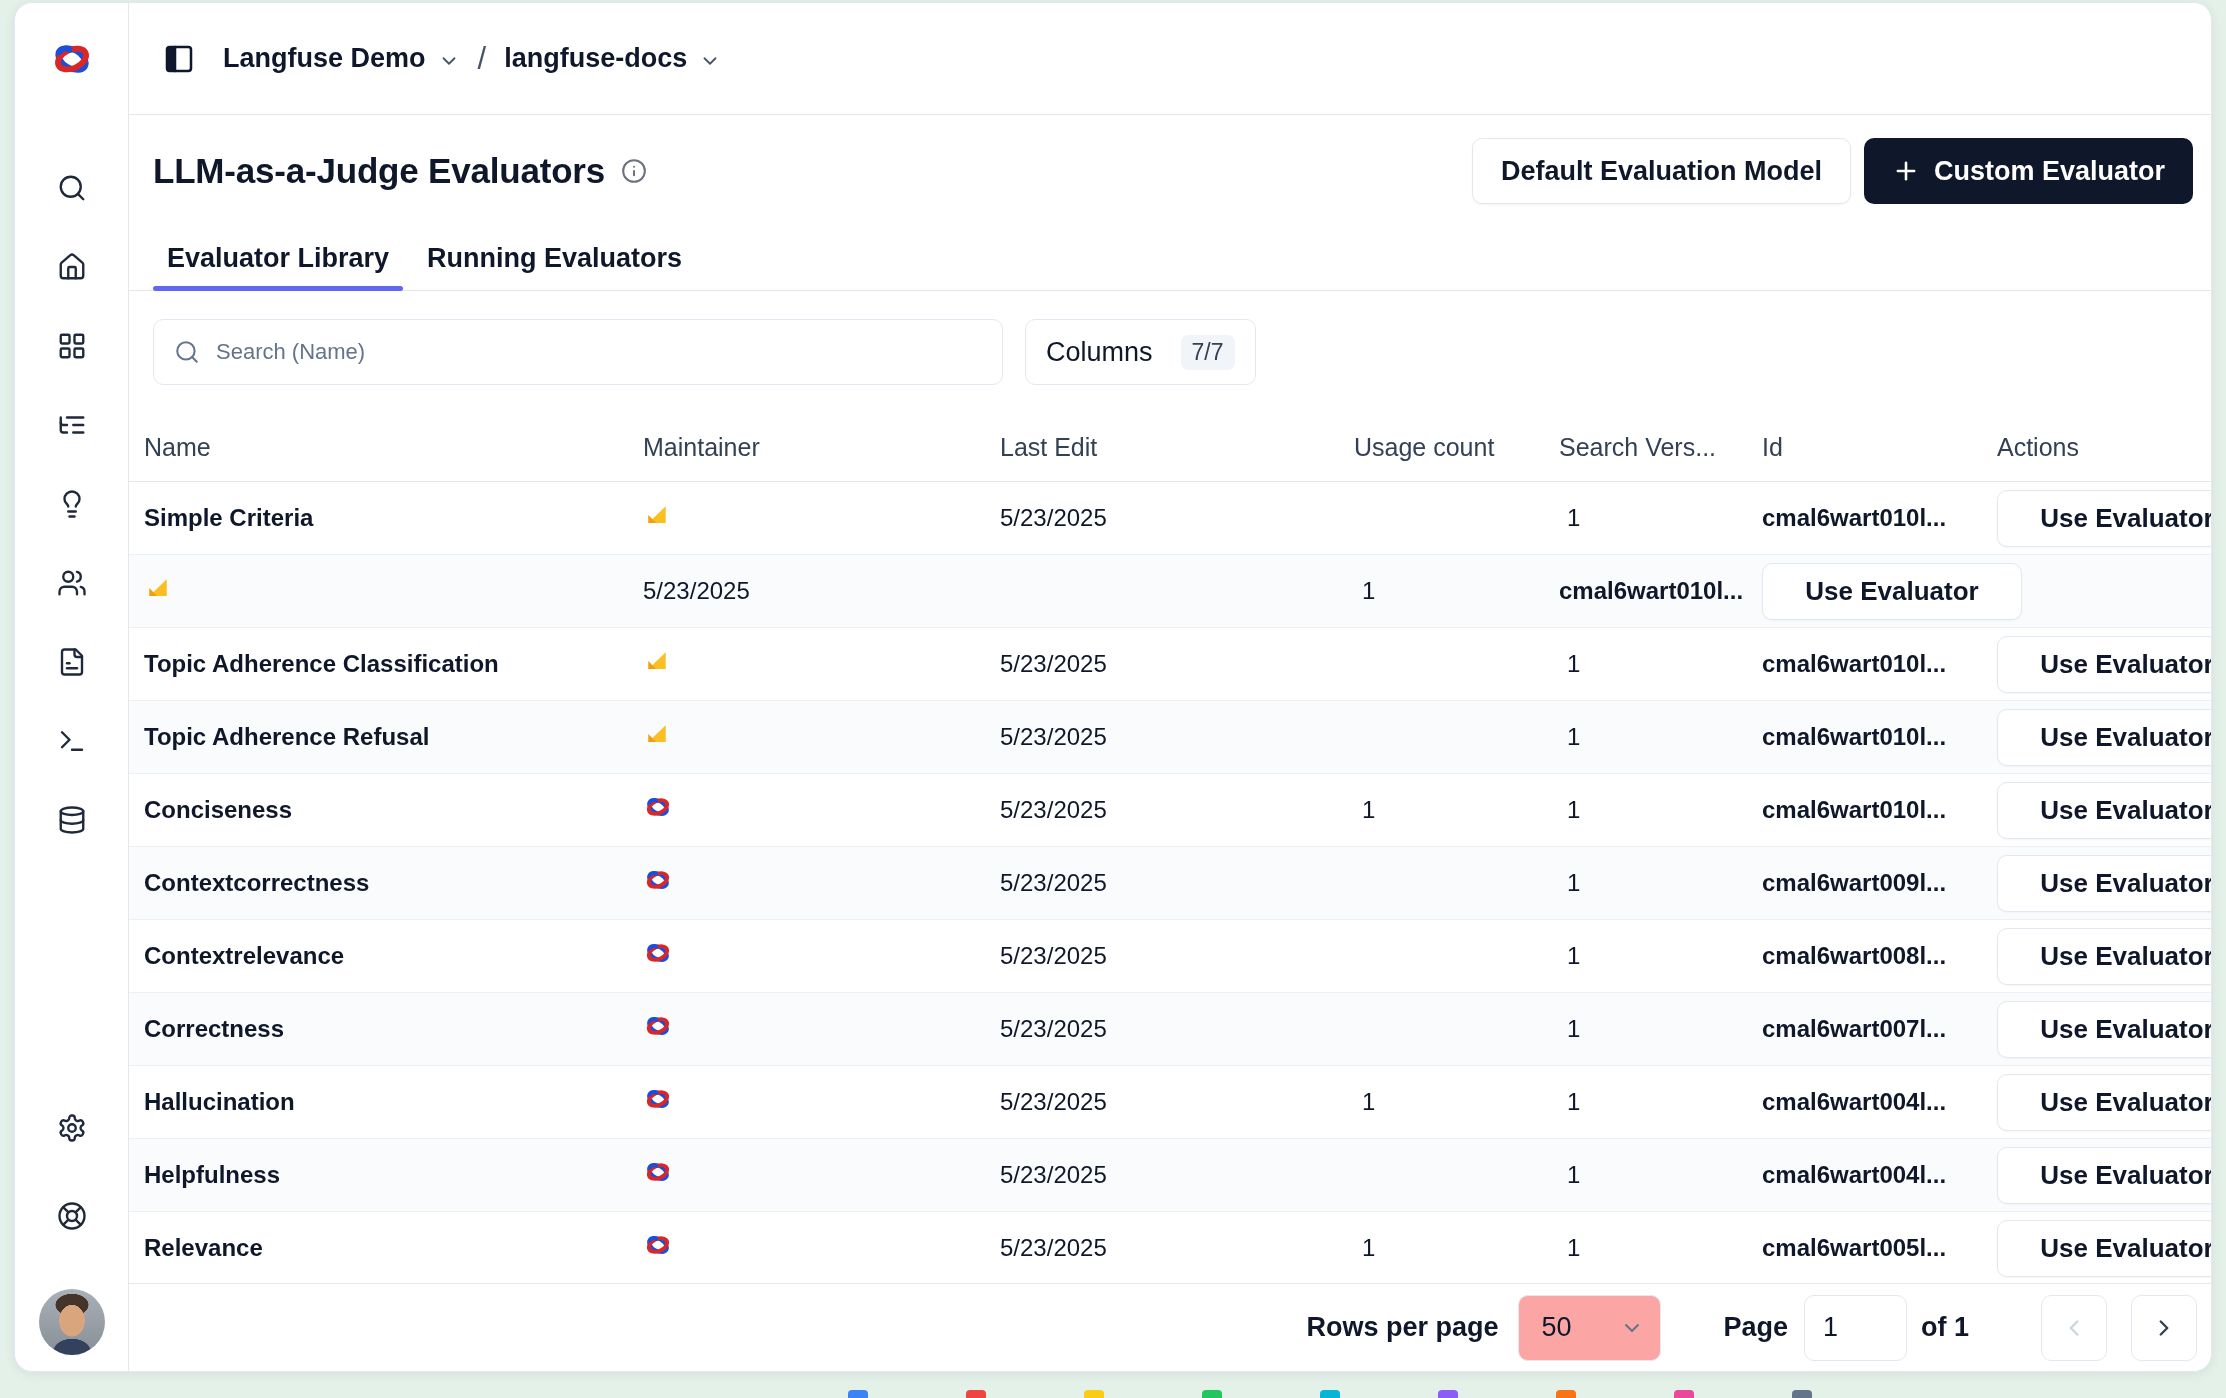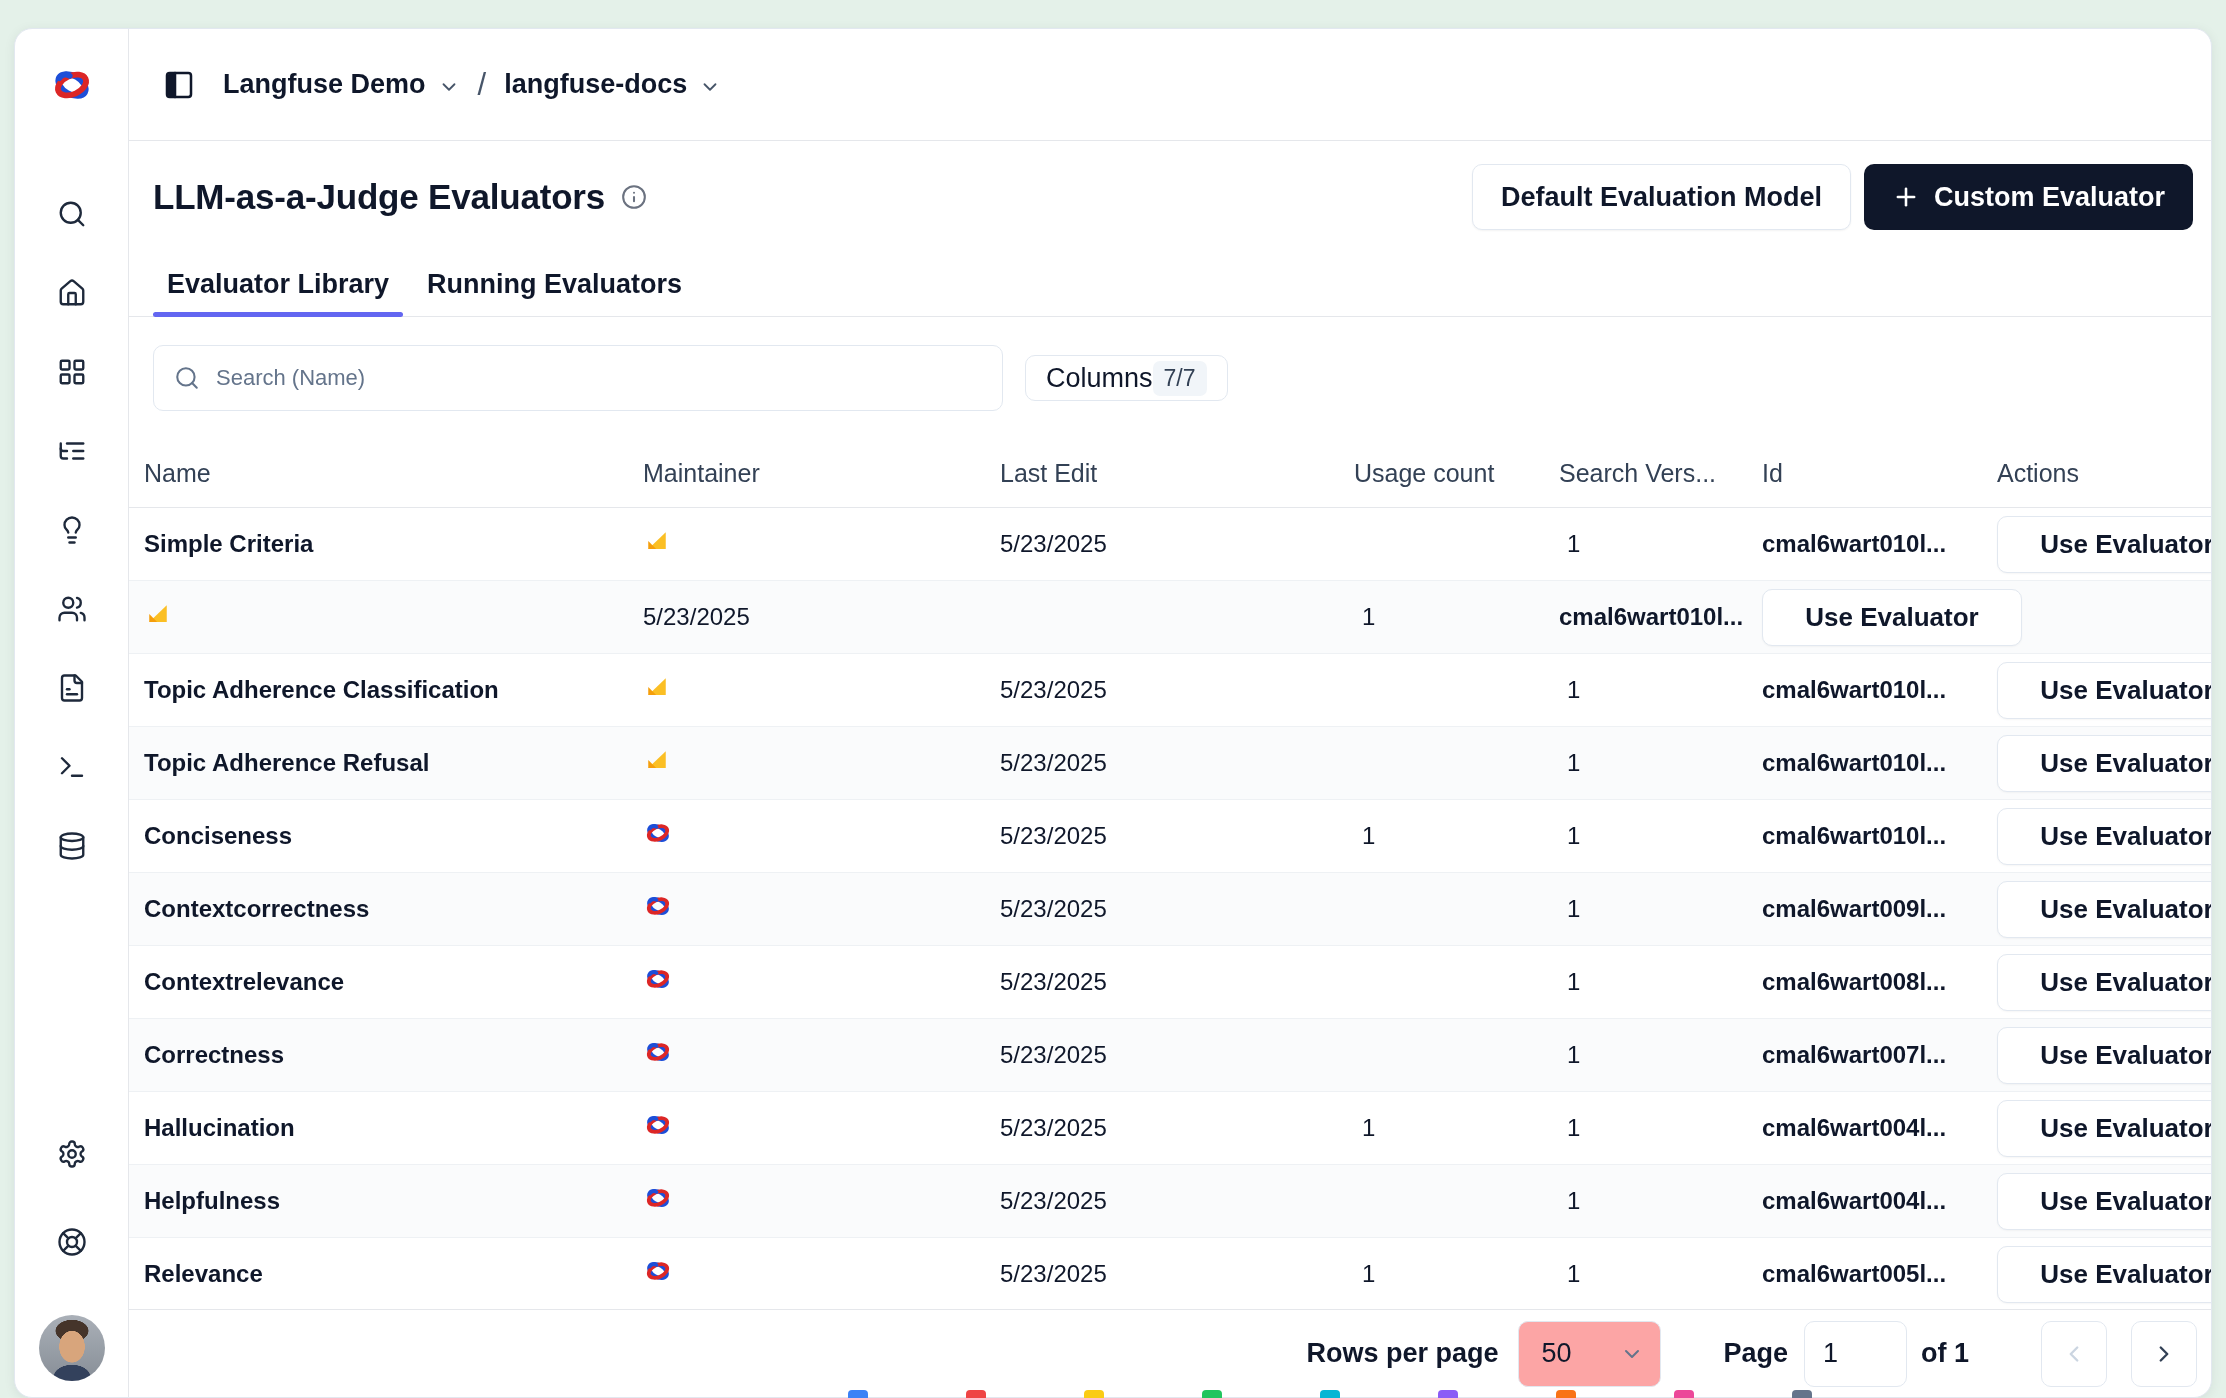--- a/index.html
+++ b/index.html
@@ -5,21 +5,21 @@
   * { box-sizing: border-box; margin: 0; padding: 0; }
   html,body { width: 2226px; height: 1398px; }
   body {
     background: #e4f1e9;
     font-family: "Liberation Sans", "DejaVu Sans", sans-serif;
     position: relative;
     overflow: hidden;
     color: #0f172a;
   }
   .app {
-    position: absolute; left: 14px; top: 28px;
+    position: absolute; left: 14px; top: 2px;
     width: 2198px; height: 1370px;
     background: #fff;
     border: 1px solid #e2e8f0;
     border-radius: 18px;
     box-shadow: 0 2px 12px rgba(15,23,42,.07);
     display: flex;
     overflow: hidden;
   }
   
   .sidebar { flex: 0 0 114px; width: 114px; border-right: 1px solid #e5e7eb; position: relative;
@@ -74,22 +74,22 @@
                        background: #6366f1; border-radius: 3px; }
   
   .toolbar { margin: 28px 18px 0 24px; display: flex; align-items: center; gap: 22px; }
   .search-box { width: 850px; height: 66px; border: 1px solid #e2e8f0; border-radius: 10px;
                 display: flex; align-items: center; padding: 0 20px; gap: 16px; background: #fff; }
   .search-box .s-icon { width: 26px; height: 26px; color: #64748b; flex: none; }
   .search-box .s-icon svg { width: 100%; height: 100%; }
   .search-box input { border: none; outline: none; background: transparent; width: 100%;
                       font-family: inherit; font-size: 22px; color: #0f766e; }
   .search-box input::placeholder { color: #64748b; }
-  .columns-btn { height: 46px; padding: 0 20px; background: #fff; border: 1px solid #e2e8f0;
-                 border-radius: 10px; display: flex; align-items: center; gap: 0;
+  .columns-btn { height: 66px; padding: 0 20px; background: #fff; border: 1px solid #e2e8f0;
+                 border-radius: 10px; display: flex; align-items: center; gap: 28px;
                  font-family: inherit; font-size: 27px; font-weight: 500; color: #0f172a; cursor: pointer; }
   .columns-badge { background: #f1f5f9; border-radius: 7px; padding: 4px 11px; font-size: 23px;
                    font-weight: 500; color: #334155; }
   
   .table-wrap { margin-top: 28px; flex: 1; overflow: hidden; }
   .thead, .trow { display: grid; grid-template-columns: 499px 357px 354px 205px 203px 235px 300px;
                   padding-left: 15px; align-items: center; }
   .thead { height: 69px; border-bottom: 1px solid #e5e7eb; }
   .hcell { font-size: 25px; font-weight: 500; color: #334155; white-space: nowrap;
            overflow: hidden; text-overflow: ellipsis; padding-right: 10px; }

